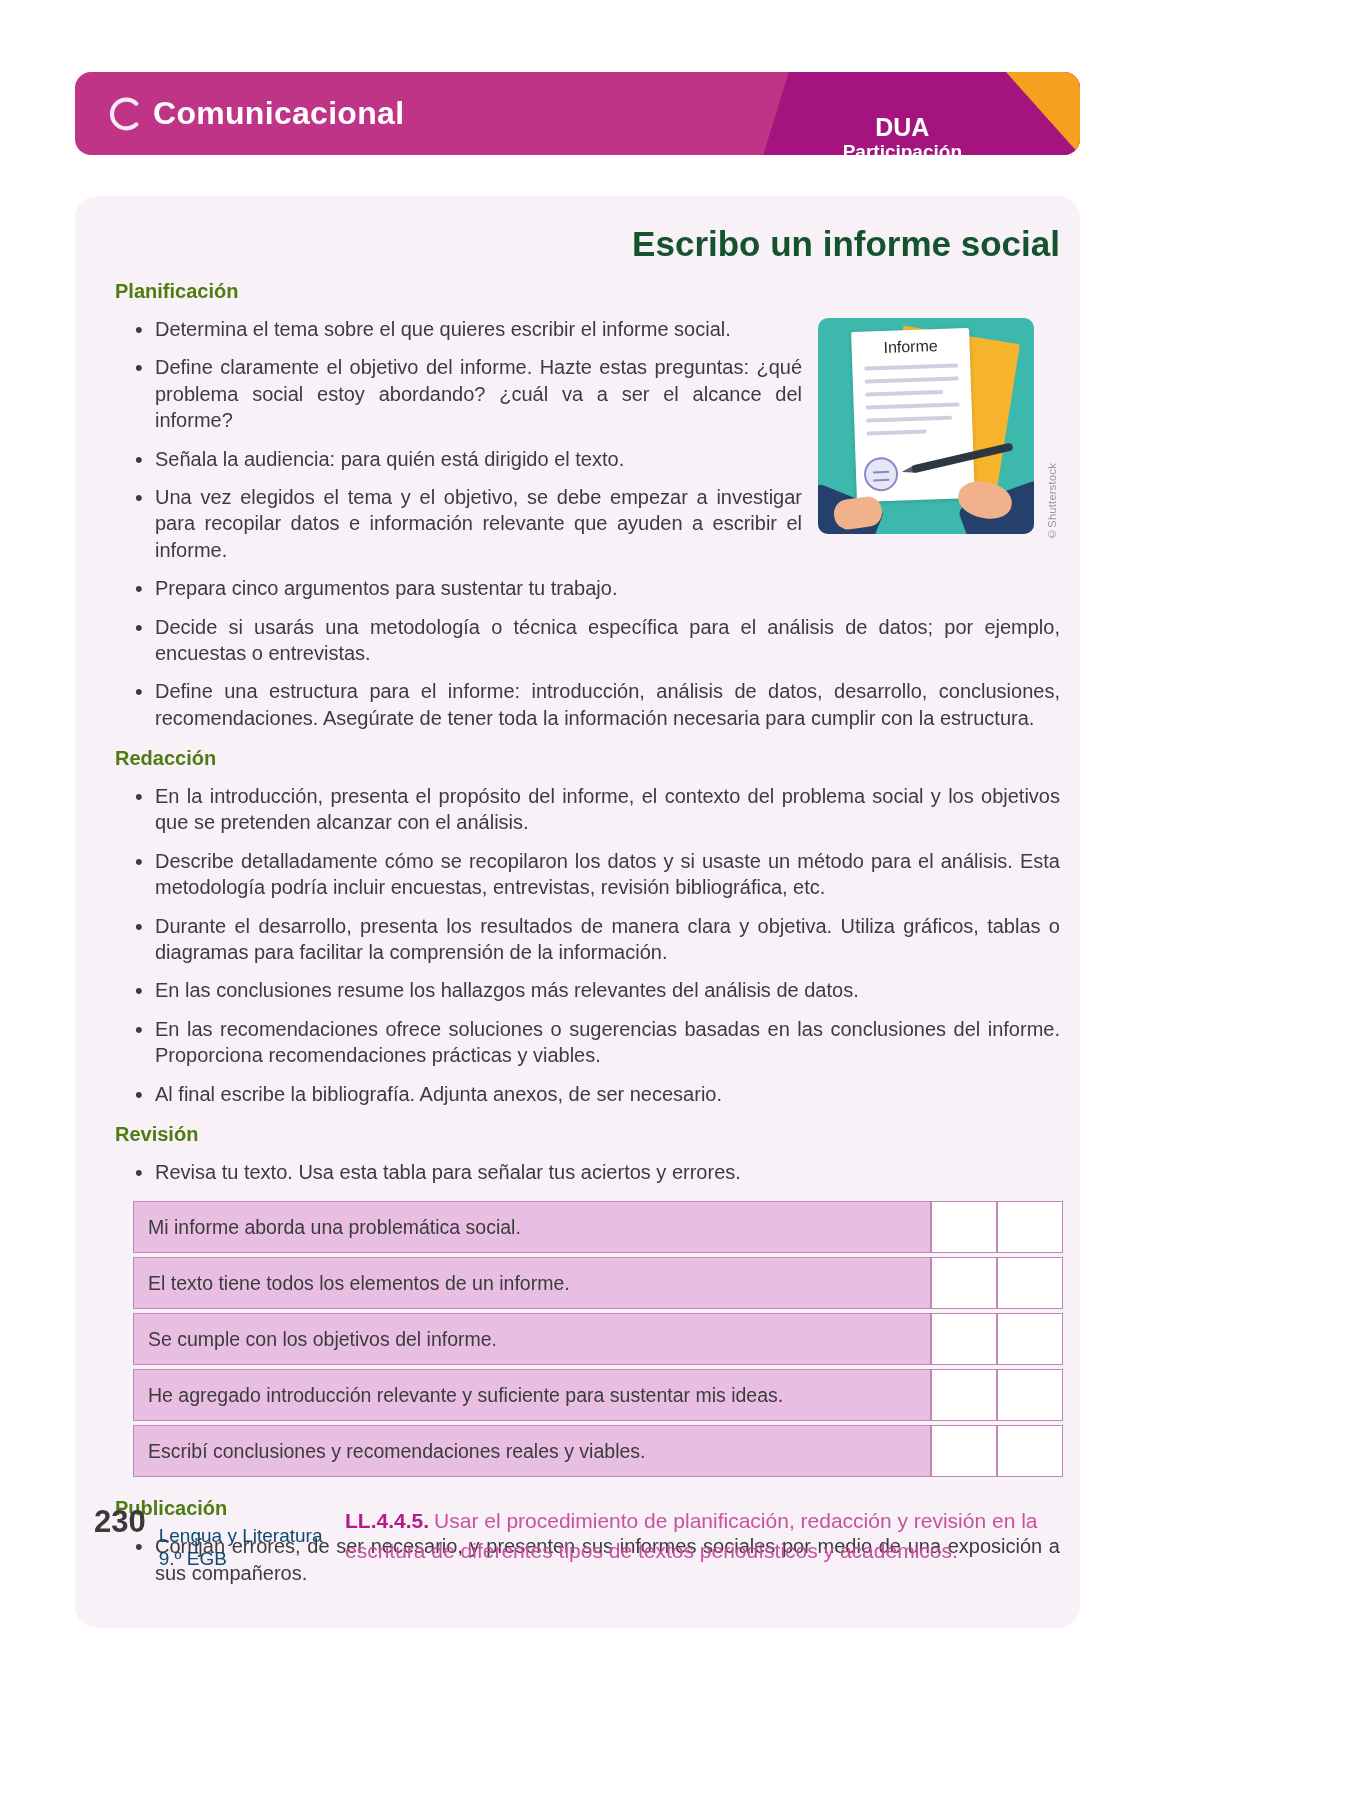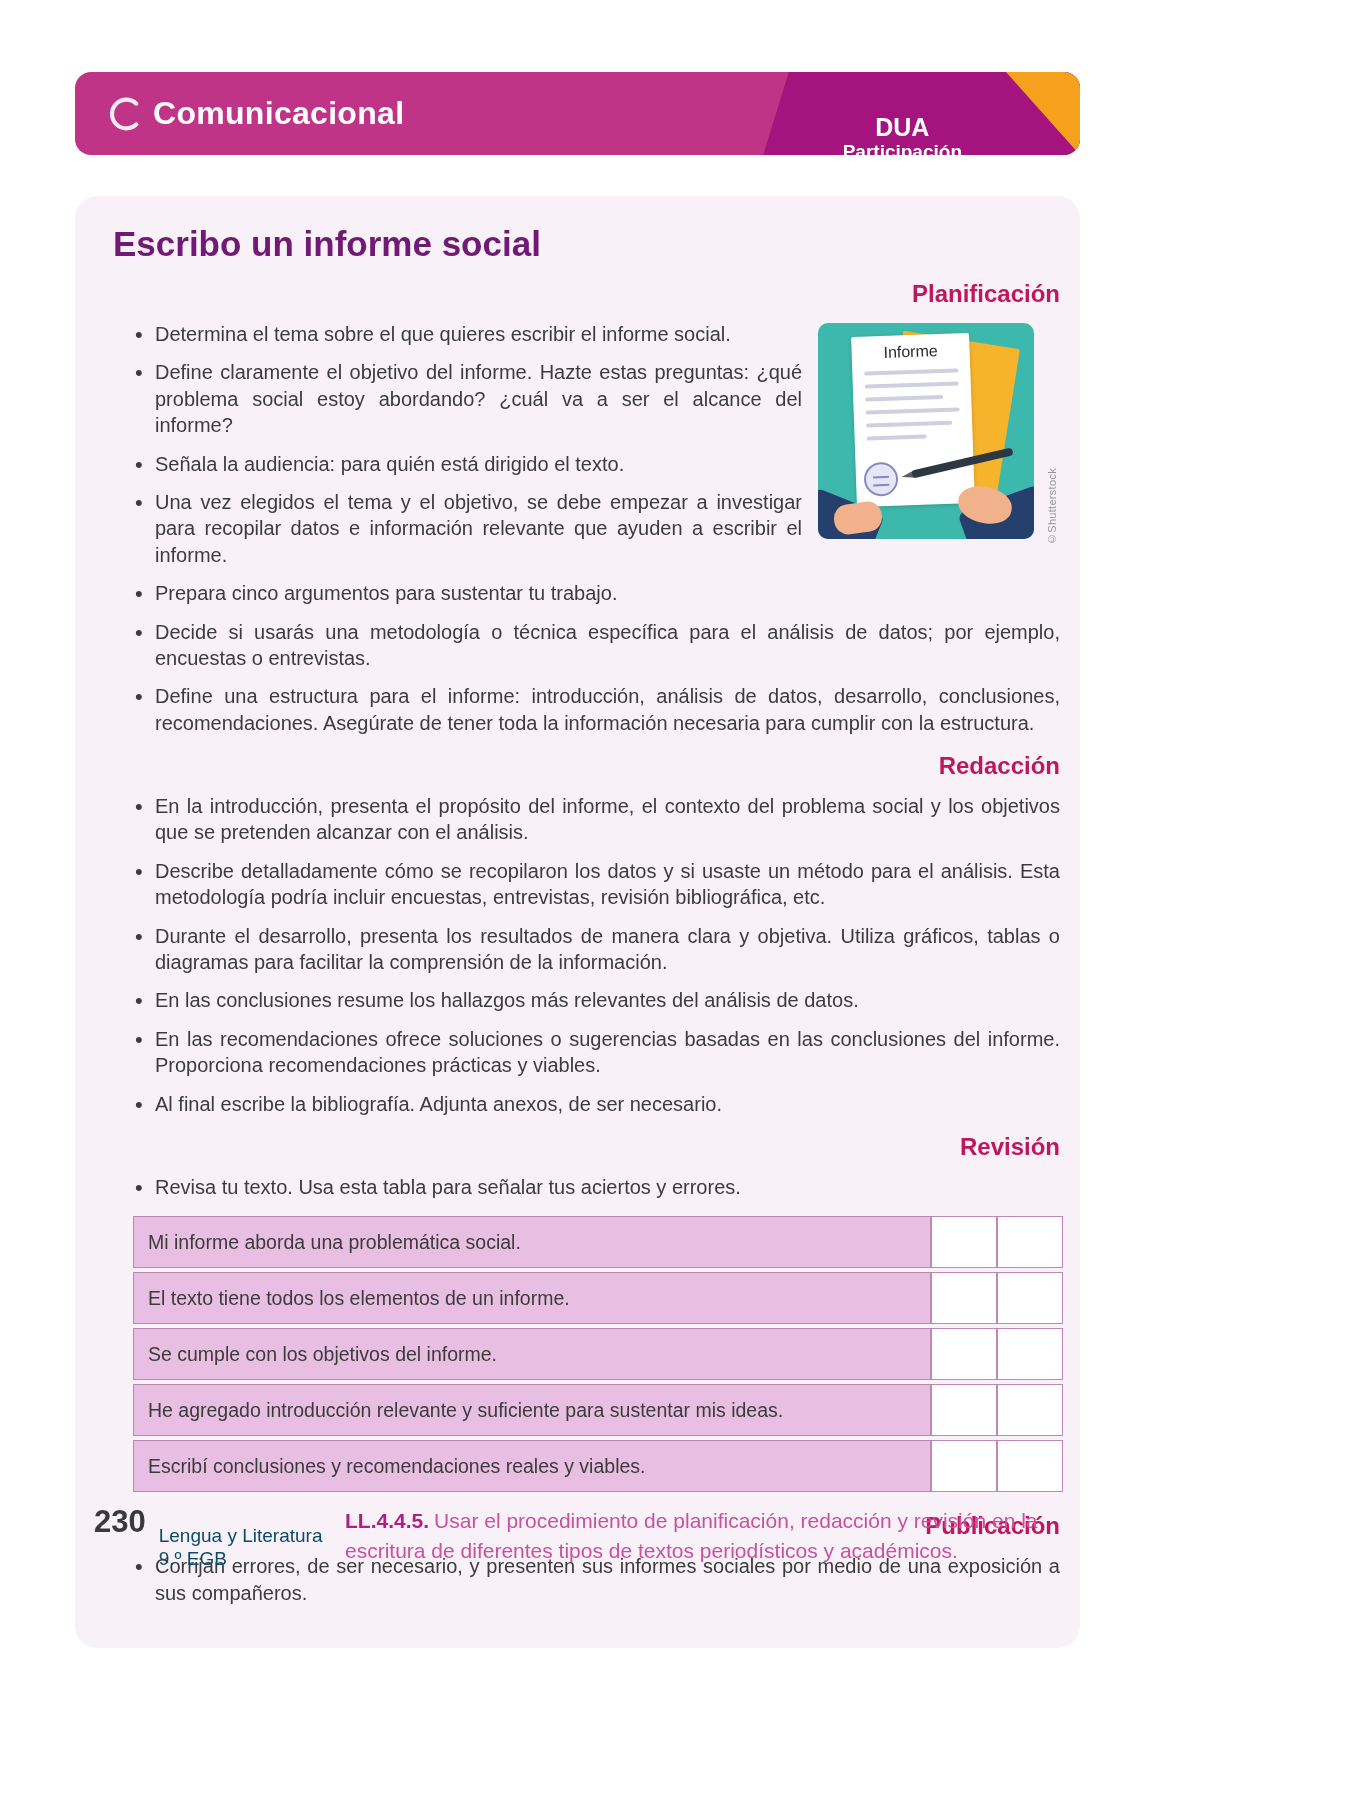--- a/index.html
+++ b/index.html
@@ -40,22 +40,22 @@
   }
   .dua-title { font-size: 25px; font-weight: bold; line-height: 1.1; }
   .dua-sub { font-size: 19px; font-weight: bold; }
 
   
   .content {
     position: absolute; left: 75px; top: 196px; width: 1005px; min-height: 1284px;
     background: #f8f1f8; border-radius: 22px;
     padding: 26px 20px 30px 38px;
   }
-  h1.page-title { font-size: 35px; font-weight: bold; color: #701a75; margin: 2px 0 8px 0; }
-  h2.section-heading { font-size: 24px; font-weight: bold; color: #be185d; margin: 16px 0 13px 2px; text-align: right; }
+  h1.page-title { font-size: 35px; font-weight: bold; color: #14532d; margin: 2px 0 8px 0; text-align: right; }
+  h2.section-heading { font-size: 20px; font-weight: bold; color: #4d7c0f; margin: 16px 0 13px 2px; }
   ul.bullets { list-style: none; padding-left: 20px; }
   ul.bullets li {
     position: relative; padding-left: 22px; margin-bottom: 12px;
     font-size: 20px; line-height: 1.32; color: #3c3c3c; text-align: justify;
   }
   ul.bullets li::before {
     content: "\2022"; position: absolute; left: 2px; top: -1px;
     color: #3c3c3c; font-size: 22px;
   }
 

